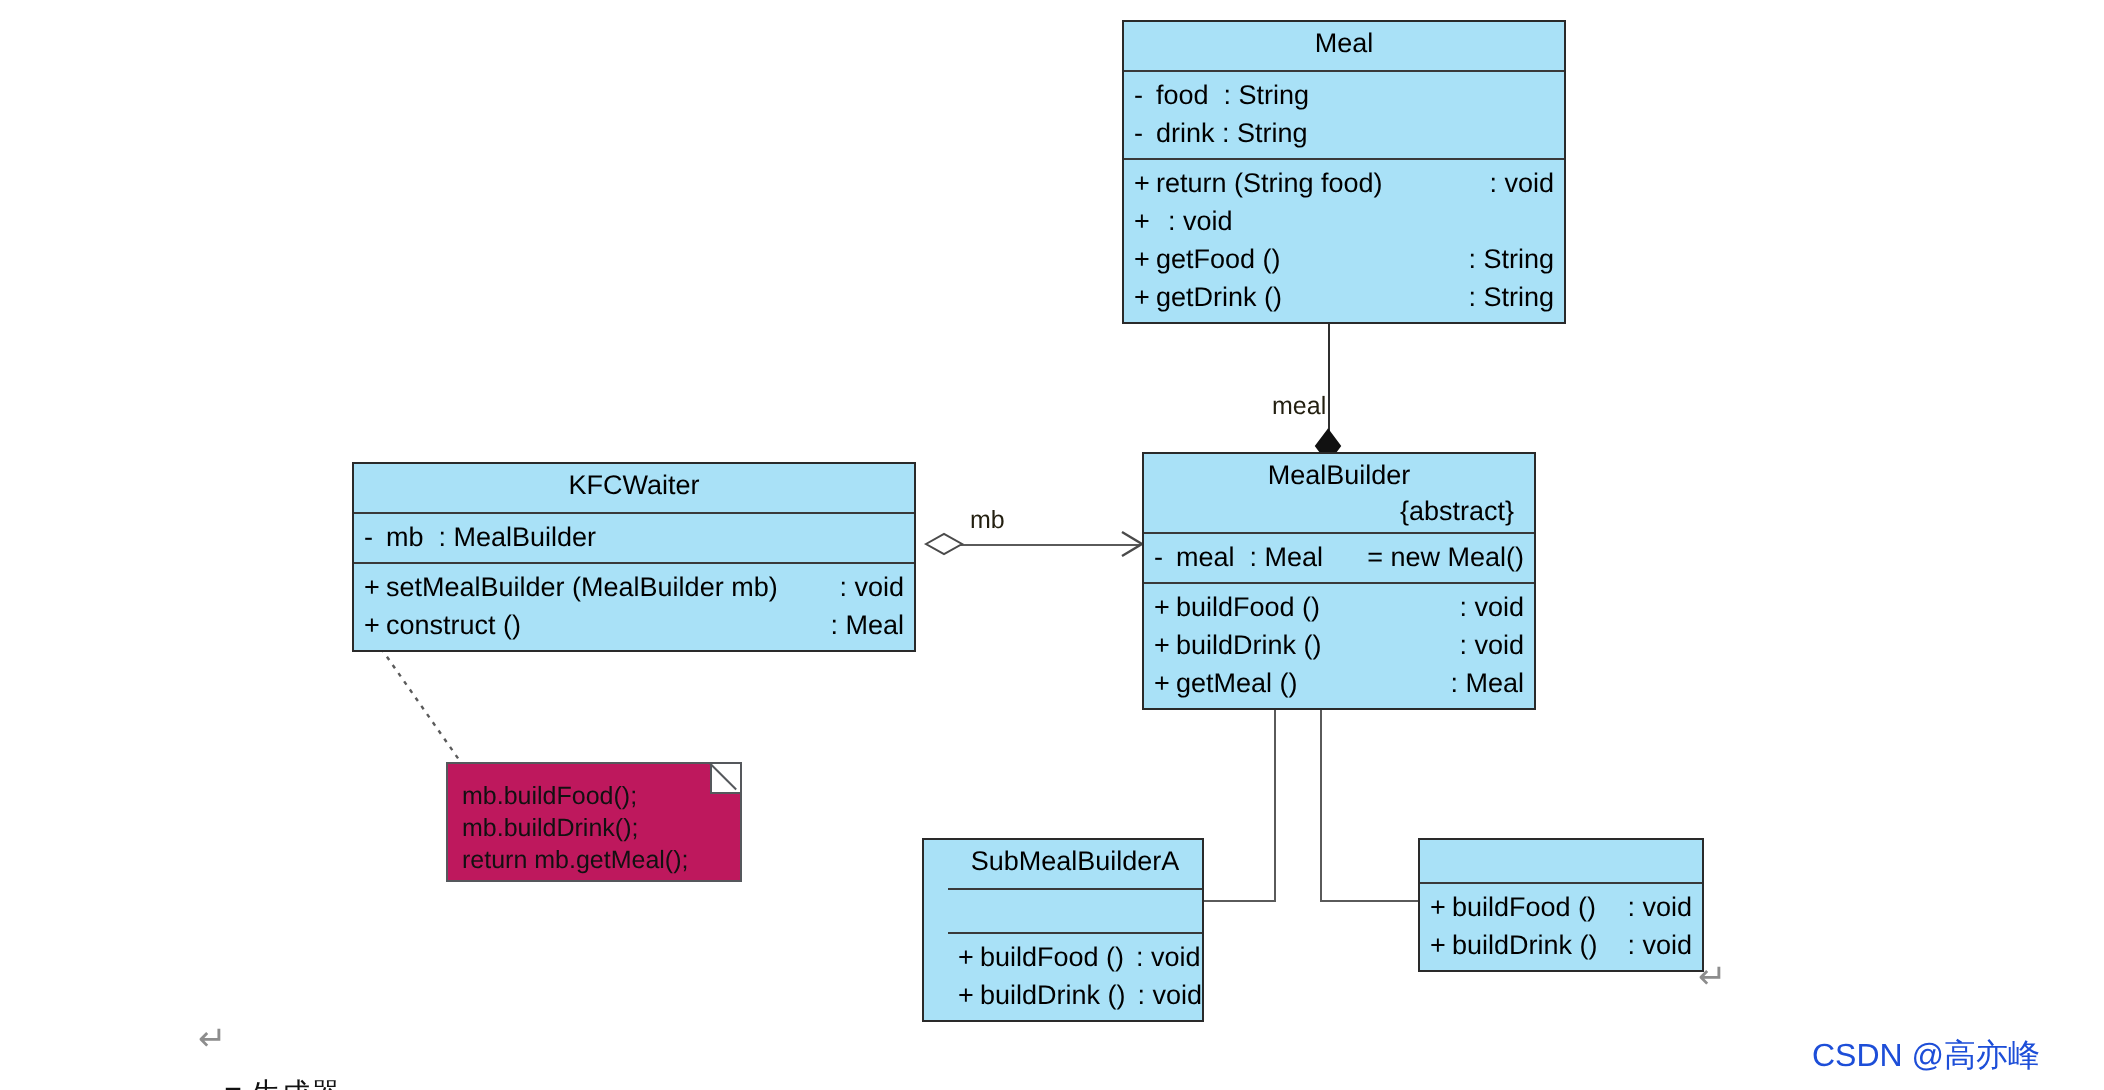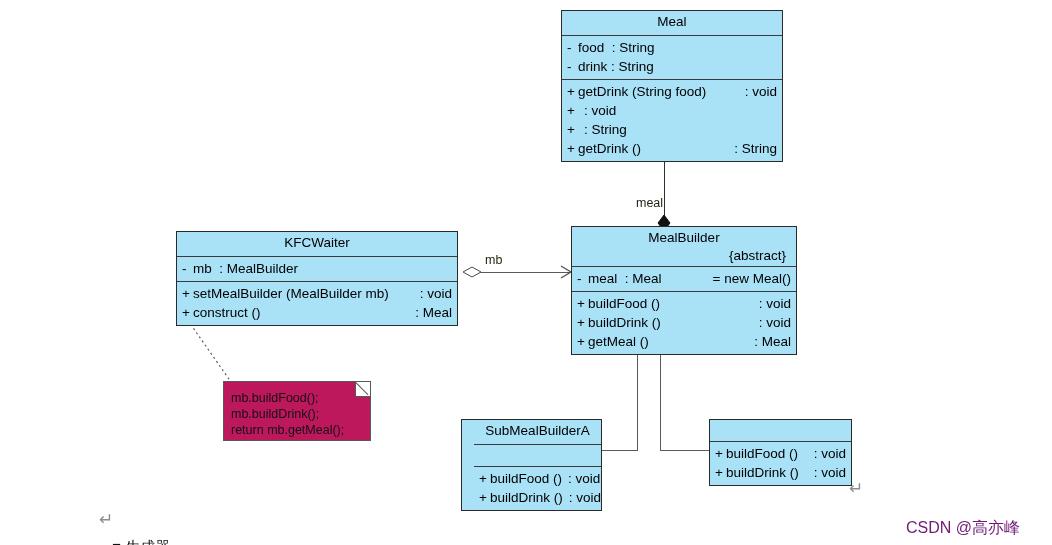--- a/index.html
+++ b/index.html
@@ -142,21 +142,21 @@
   .ret-mark {
     position: absolute;
     font-size: 17px;
     color: #8d8d8d;
     z-index: 6;
     line-height: 1;
   }
   .watermark {
     position: absolute;
     font-size: 16px;
-    color: #701a75;
+    color: #1d4ed8;
     z-index: 6;
     white-space: pre;
   }
   .cut-text {
     position: absolute;
     font-size: 15px;
     color: #111;
     z-index: 1;
     white-space: pre;
     overflow: hidden;
@@ -203,40 +203,41 @@
         <span class="sig">food  : String</span>
       </div>
       <div class="uml-row">
         <span class="vis">-</span>
         <span class="sig">drink : String</span>
       </div>
     </div>
     <div class="uml-compartment last">
       <div class="uml-row">
         <span class="vis">+</span>
-        <span class="sig">getDrink (String food)</span>
-        <span class="ret">: void</span>
-      </div>
-      <div class="uml-row">
-        <span class="vis">+</span>
-        <span class="ret">: void</span>
-      </div>
-      <div class="uml-row">
-        <span class="vis">+</span>
+        <span class="sig">return (String food)</span>
+        <span class="ret">: void</span>
+      </div>
+      <div class="uml-row">
+        <span class="vis">+</span>
+        <span class="ret">: void</span>
+      </div>
+      <div class="uml-row">
+        <span class="vis">+</span>
+        <span class="sig">getFood ()</span>
         <span class="ret">: String</span>
       </div>
       <div class="uml-row">
         <span class="vis">+</span>
         <span class="sig">getDrink ()</span>
         <span class="ret">: String</span>
       </div>
     </div>
   </div>
 
-  <div class="uml-class" style="left:571px; top:226px; width:226px;">
+  <div class="uml-class" style="left:571px; top:226px; width:197px;">
     <div class="uml-name with-stereo">
       <span>MealBuilder</span>
       <span class="stereo">{abstract}</span>
     </div>
     <div class="uml-compartment">
       <div class="uml-row">
         <span class="vis">-</span>
         <span class="sig">meal  : Meal</span>
         <span class="ret">= new Meal()</span>
       </div>

